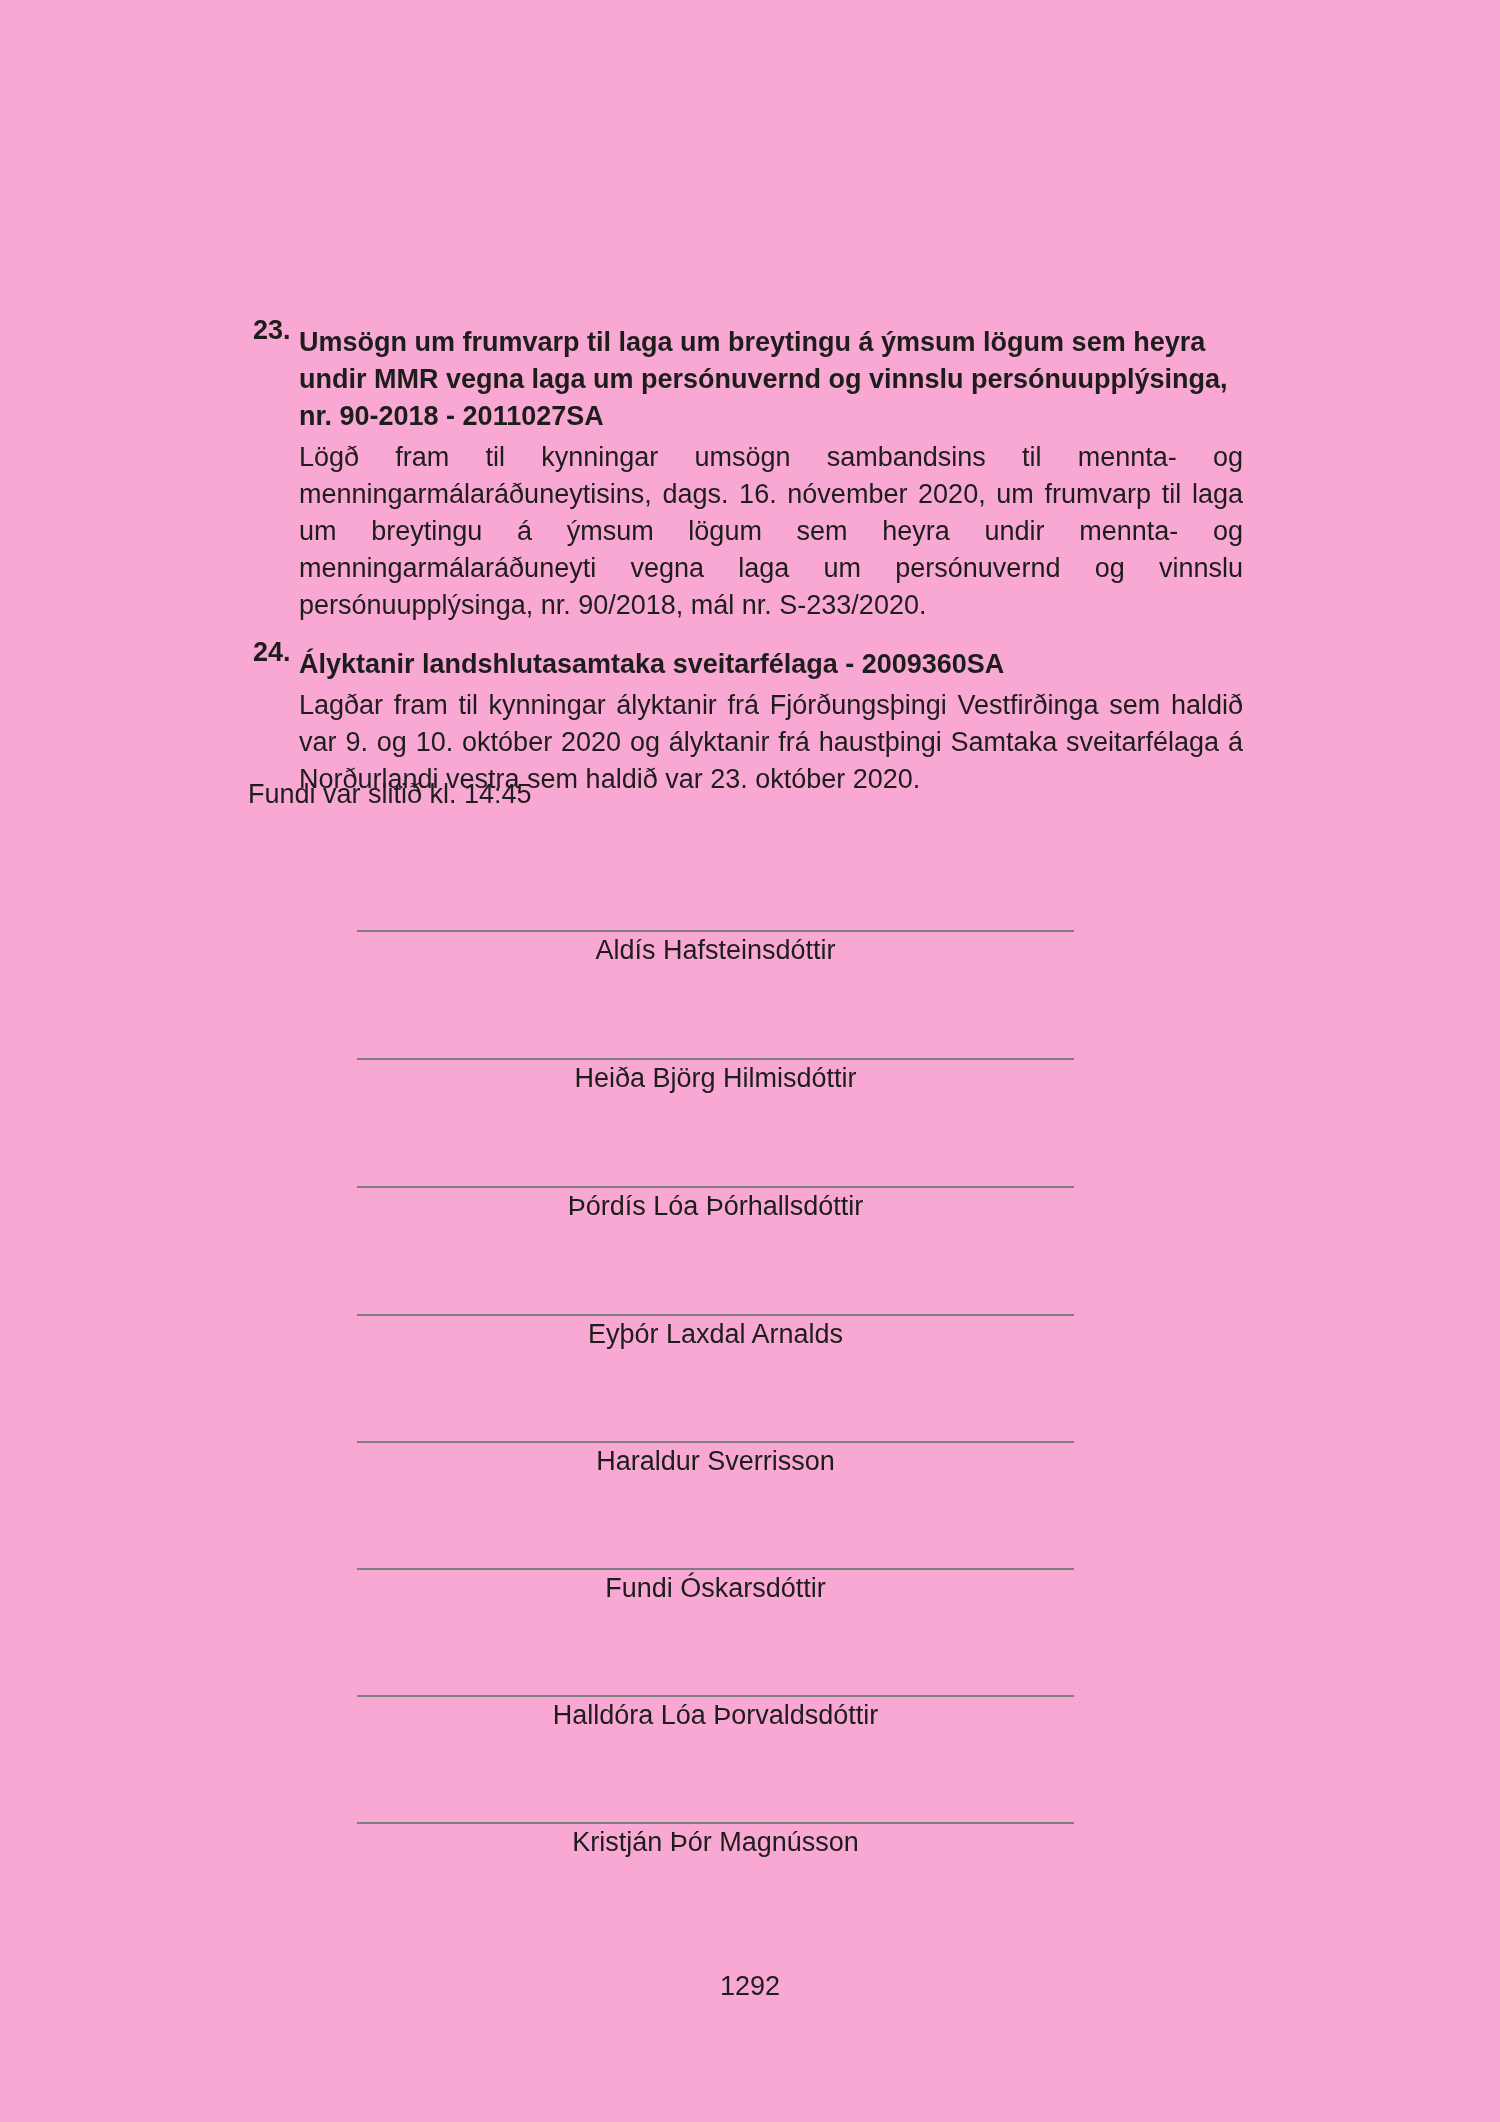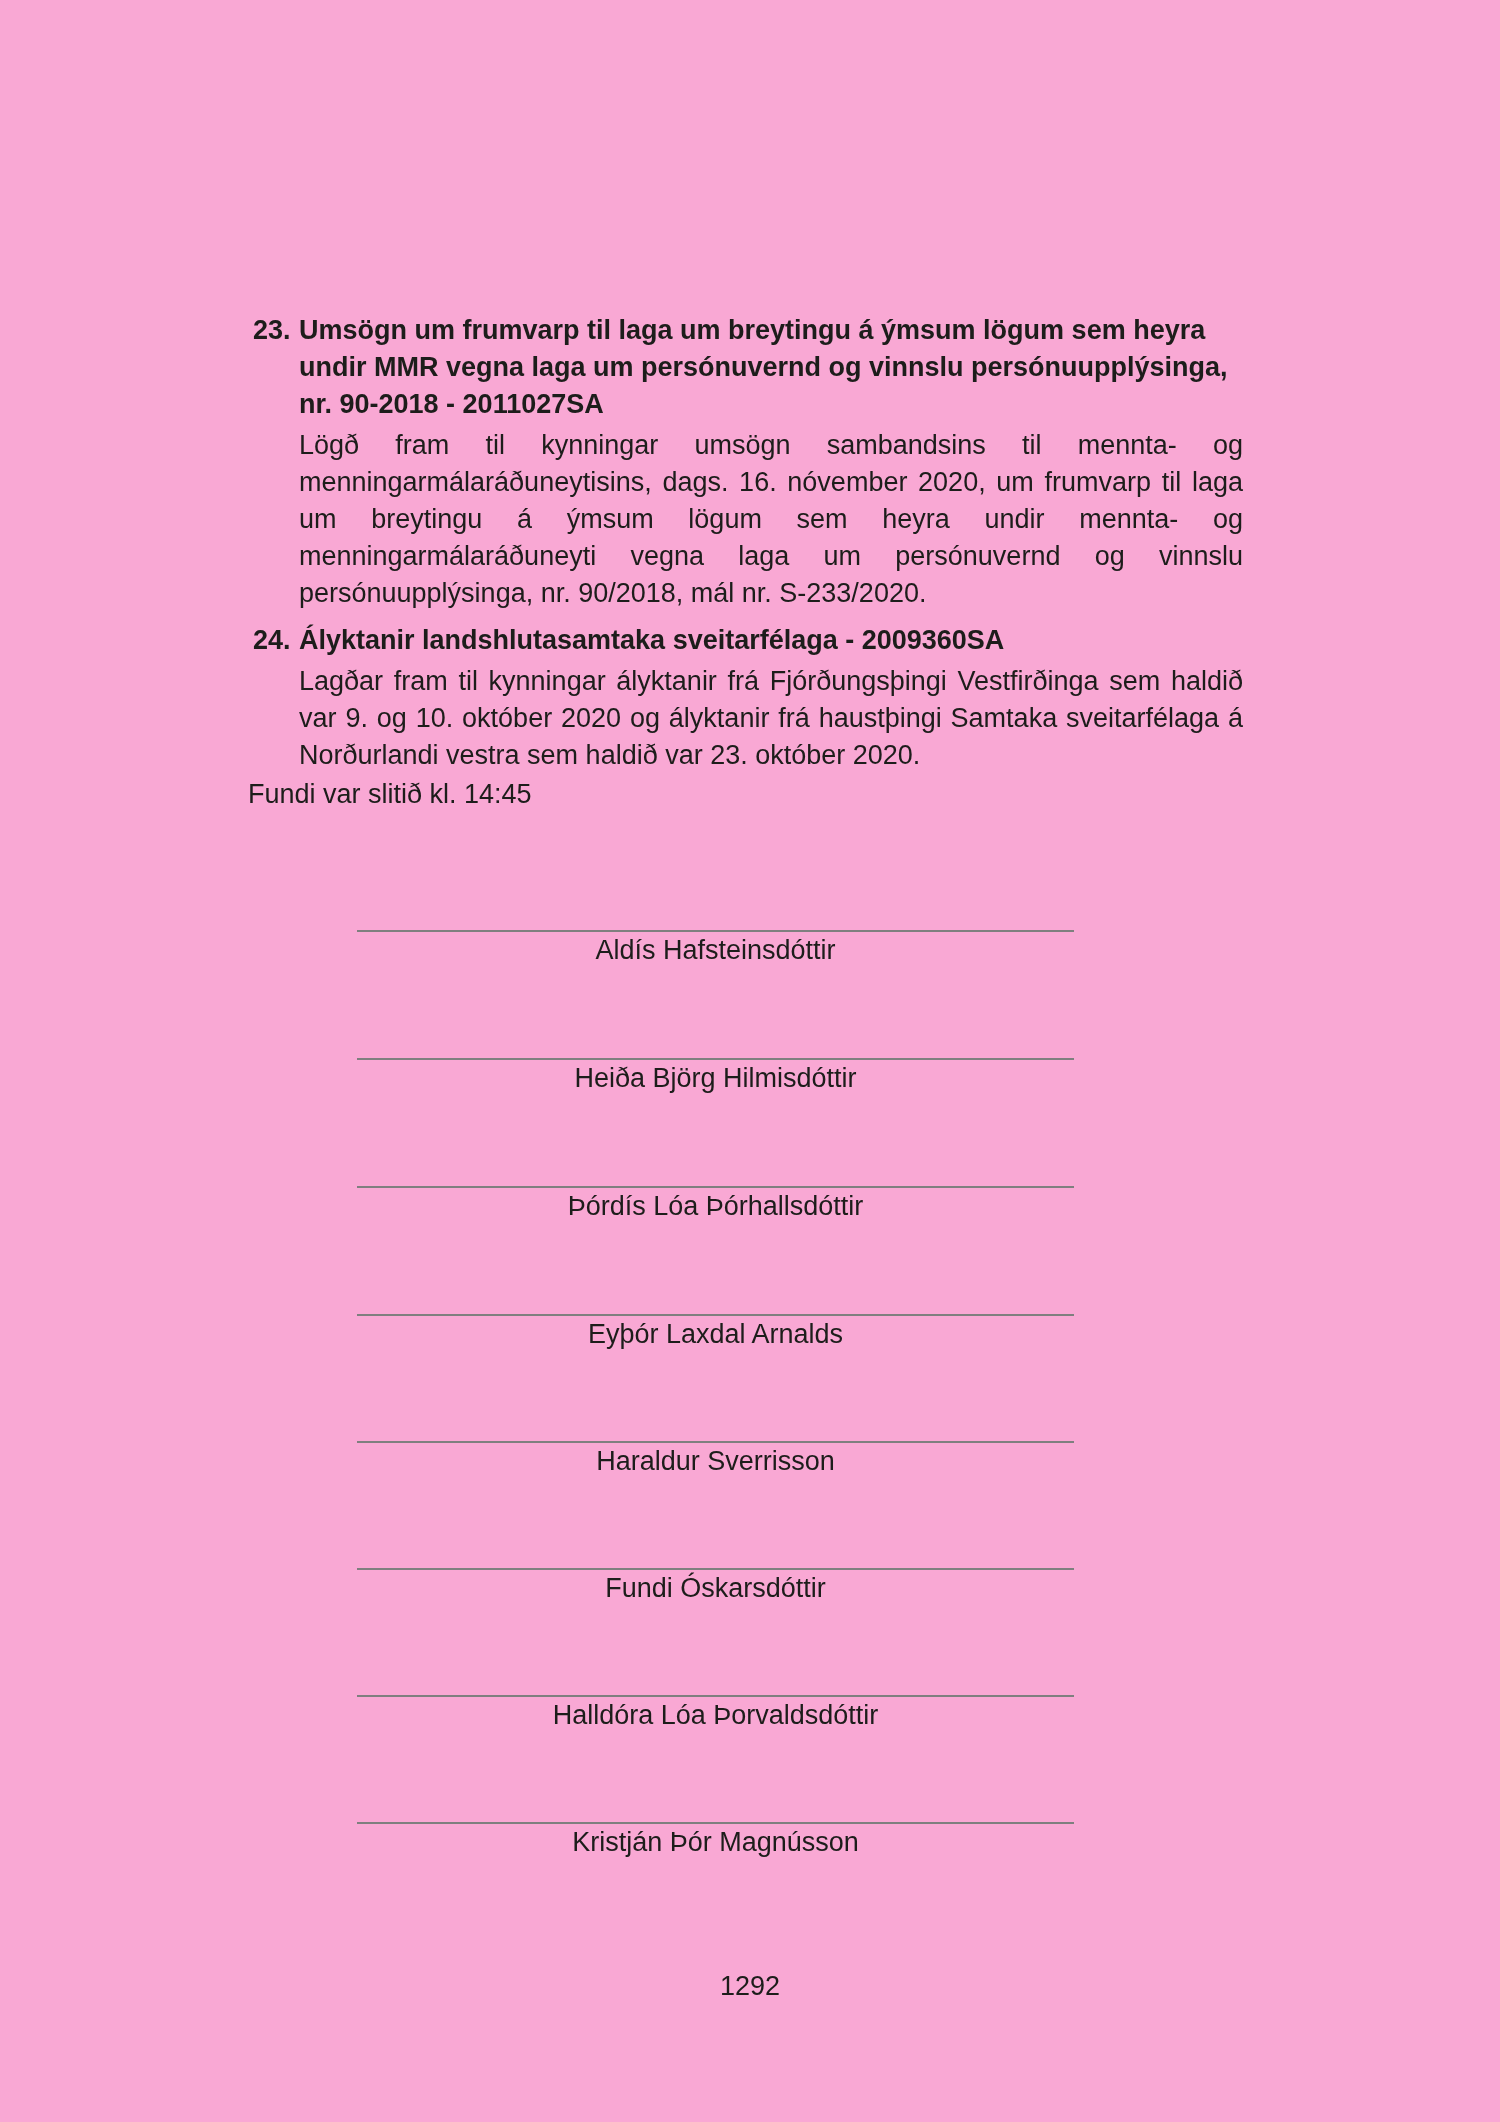--- a/index.html
+++ b/index.html
@@ -29,20 +29,21 @@
     align-items: flex-start;
     margin-bottom: 10px;
   }
   .item-num {
     flex: 0 0 46px;
     font-weight: 700;
   }
   .item-text {
     flex: 1 1 auto;
     min-width: 0;
+    margin-top: 12px;
   }
   .item-title {
     font-weight: 700;
     text-align: left;
   }
   .item-para {
     margin: 4px 0 0 0;
     text-align: justify;
   }
   .closing {

